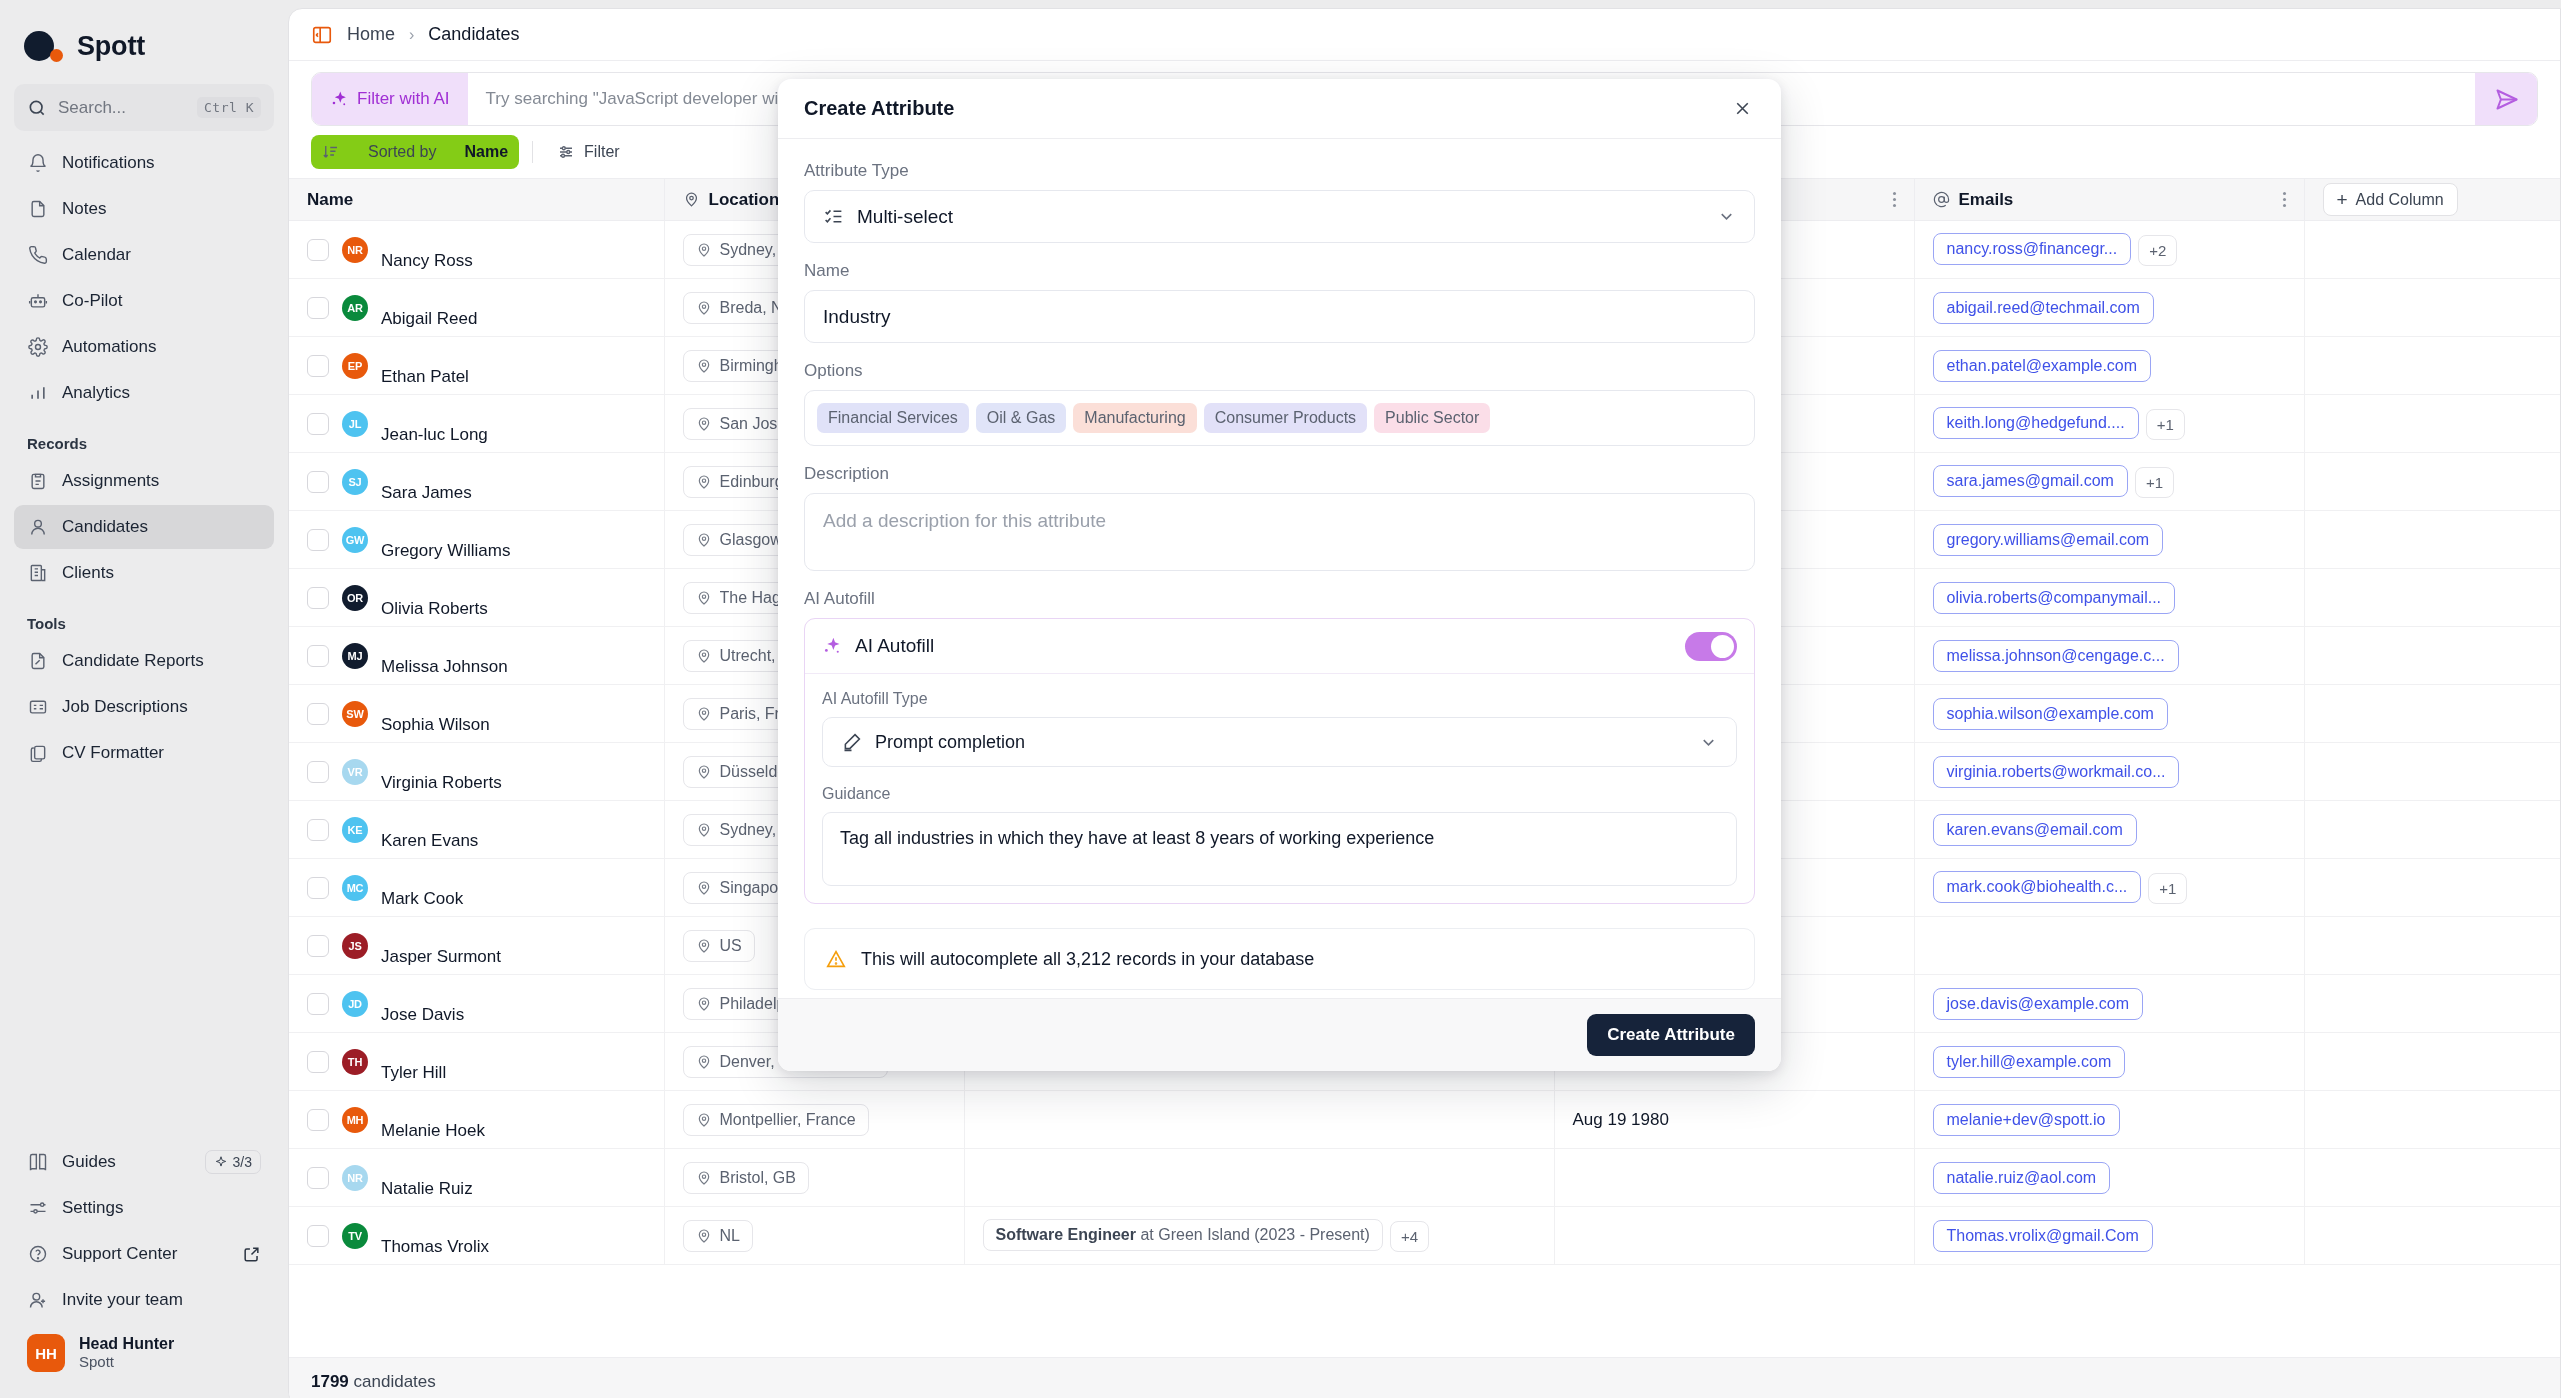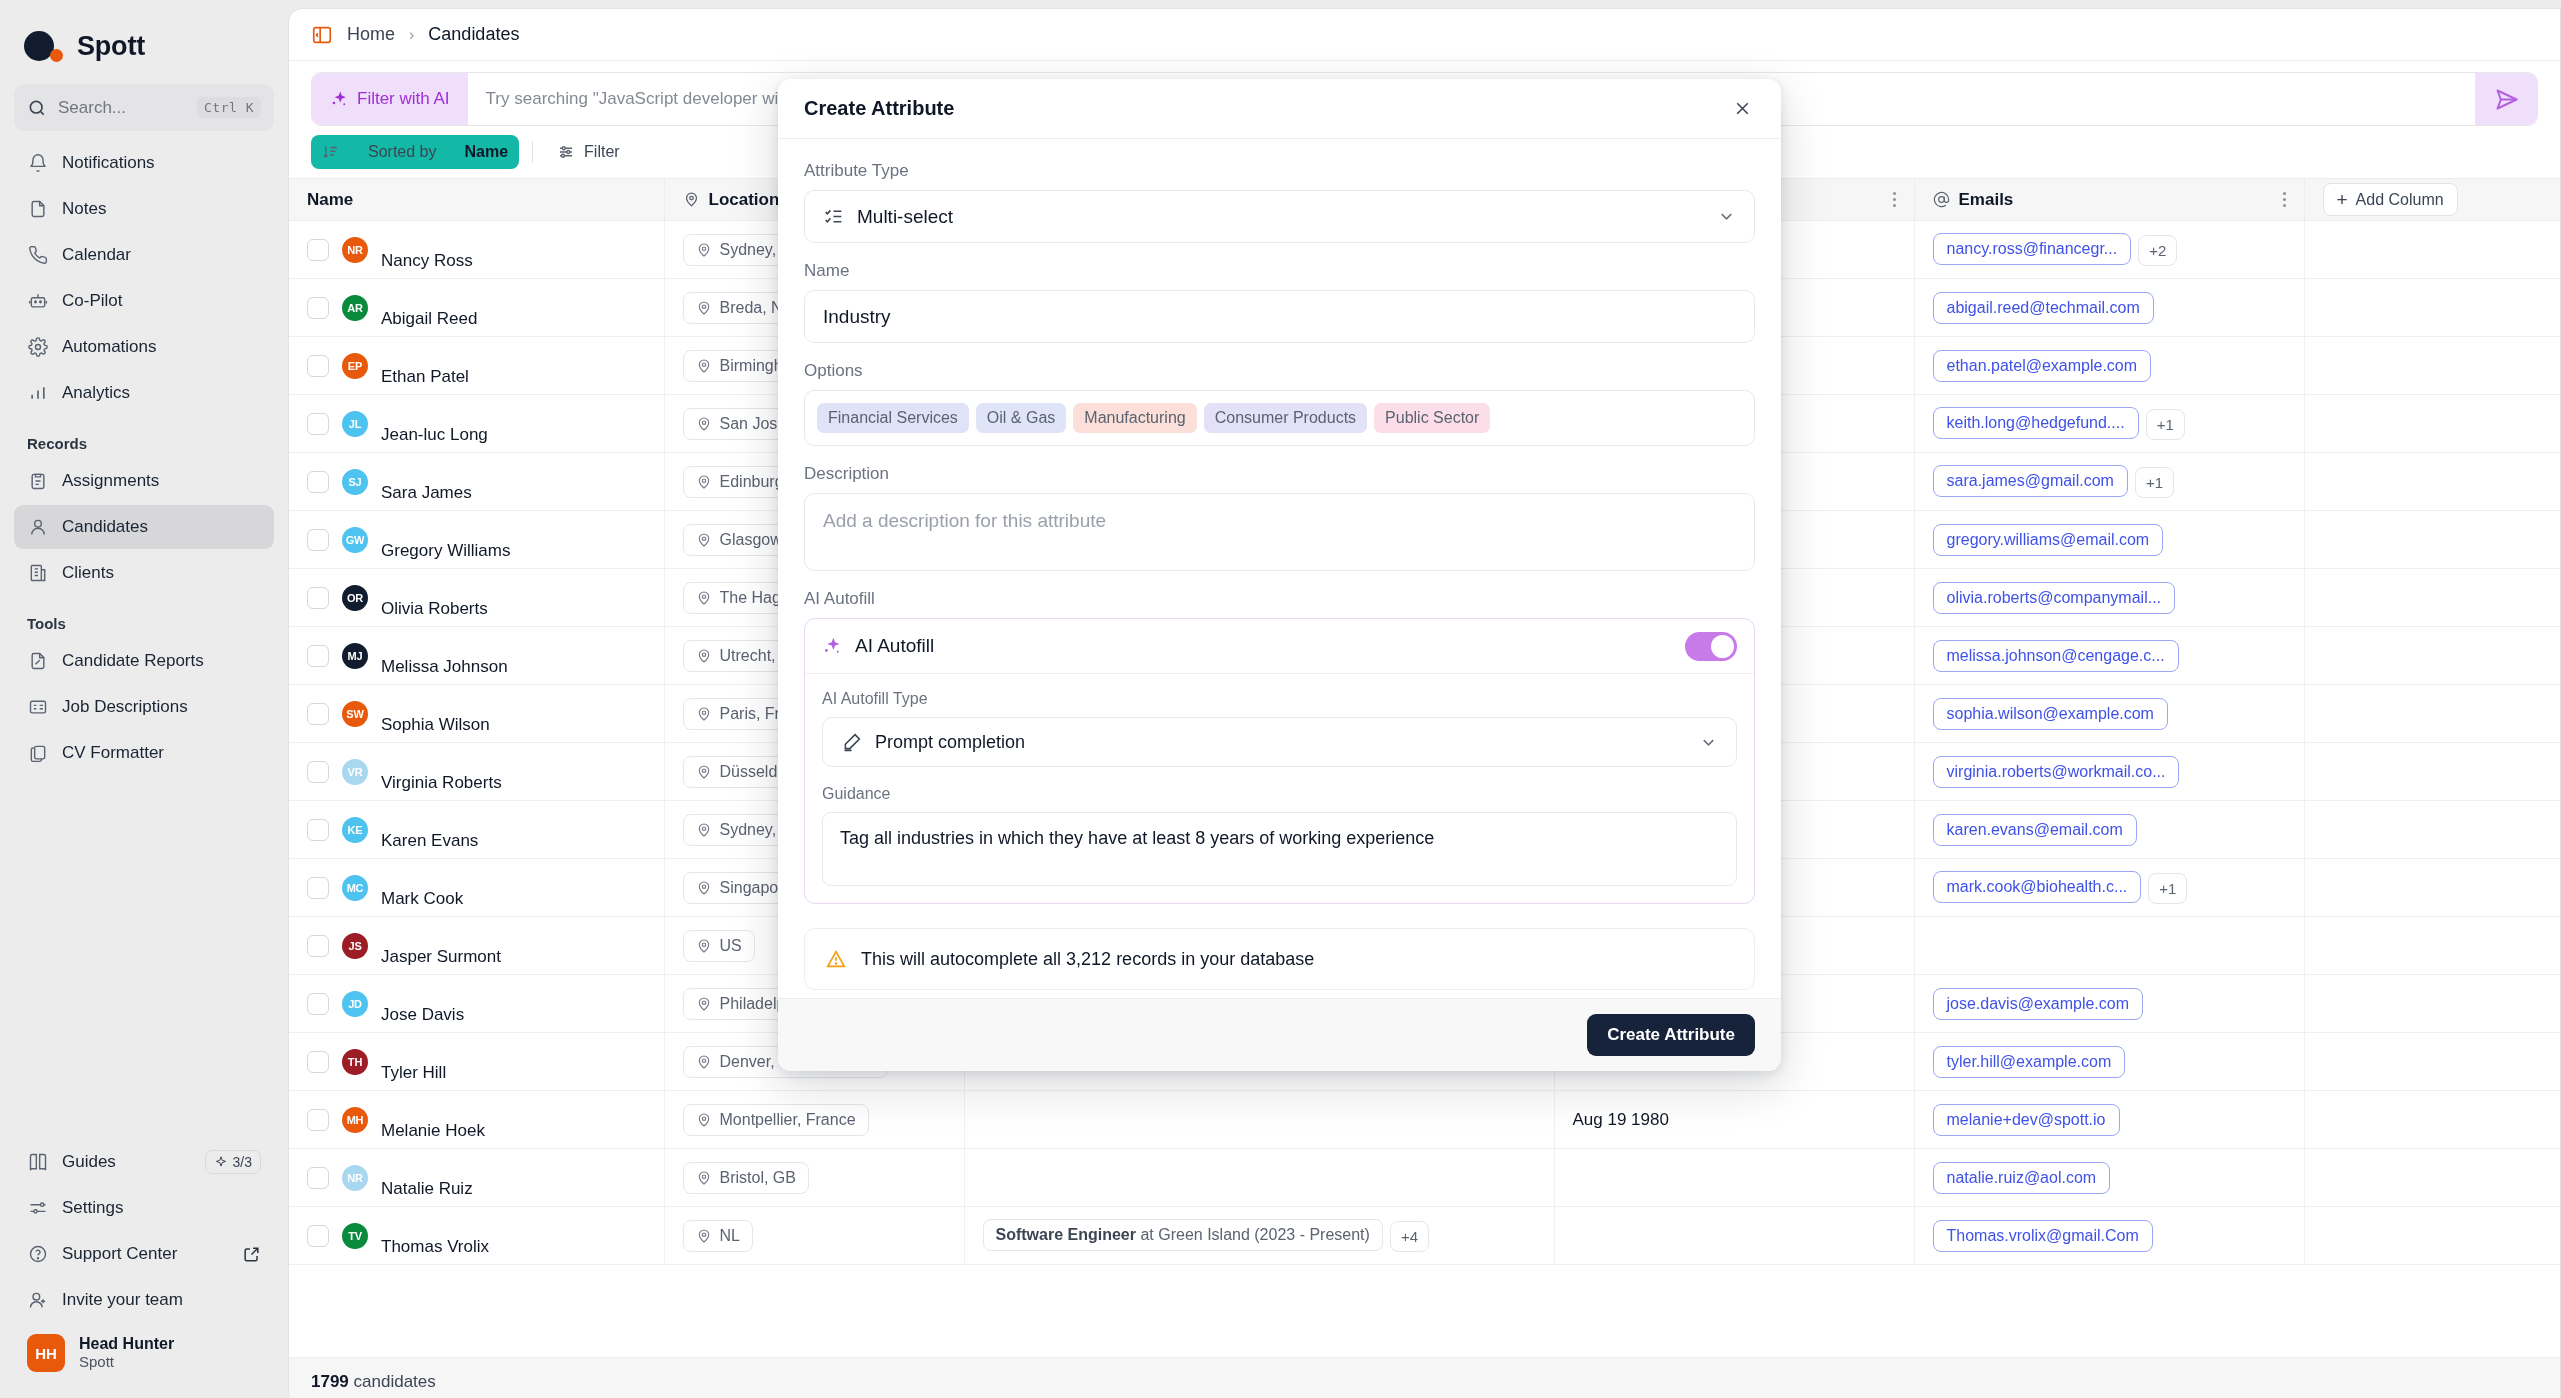--- a/index.html
+++ b/index.html
@@ -120,21 +120,21 @@
   .toolbar {
     height: 52px; flex: 0 0 52px;
     display: flex; align-items: center; gap: 4px;
     padding: 0 22px;
   }
   .tb-btn {
     display: flex; align-items: center; gap: 9px;
     height: 34px; padding: 0 11px; border-radius: 8px;
     font-size: 16px; color: #3c4553; cursor: pointer;
   }
-  .tb-btn.soft { background: #14b8a6; gap: 28px; }
+  .tb-btn.soft { background: #84cc16; gap: 28px; }
   .tb-btn .ico { display: flex; color: #5b6270; }
   .tb-btn .ico svg { width: 18px; height: 18px; }
   .tb-btn b { color: #101828; font-weight: 600; }
   .tb-divider { width: 1px; height: 22px; background: #e2e2e5; margin: 0 9px; }
 
   
   .table-wrap { flex: 1 1 auto; overflow: hidden; position: relative; }
   table.grid { width: 100%; border-collapse: collapse; table-layout: fixed; }
   table.grid th {
     height: 42px; background: #f6f6f7;

